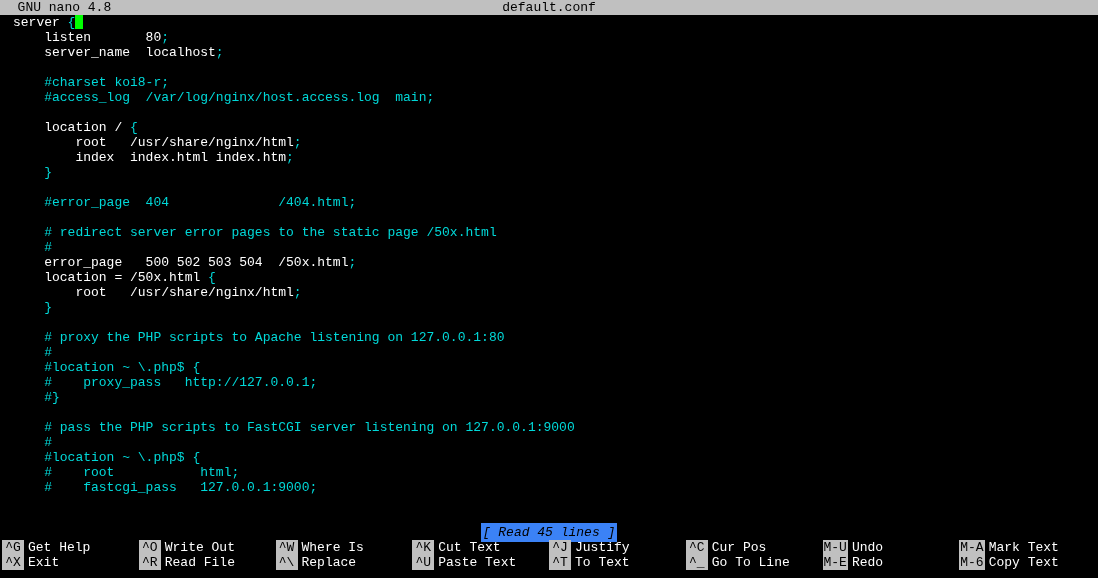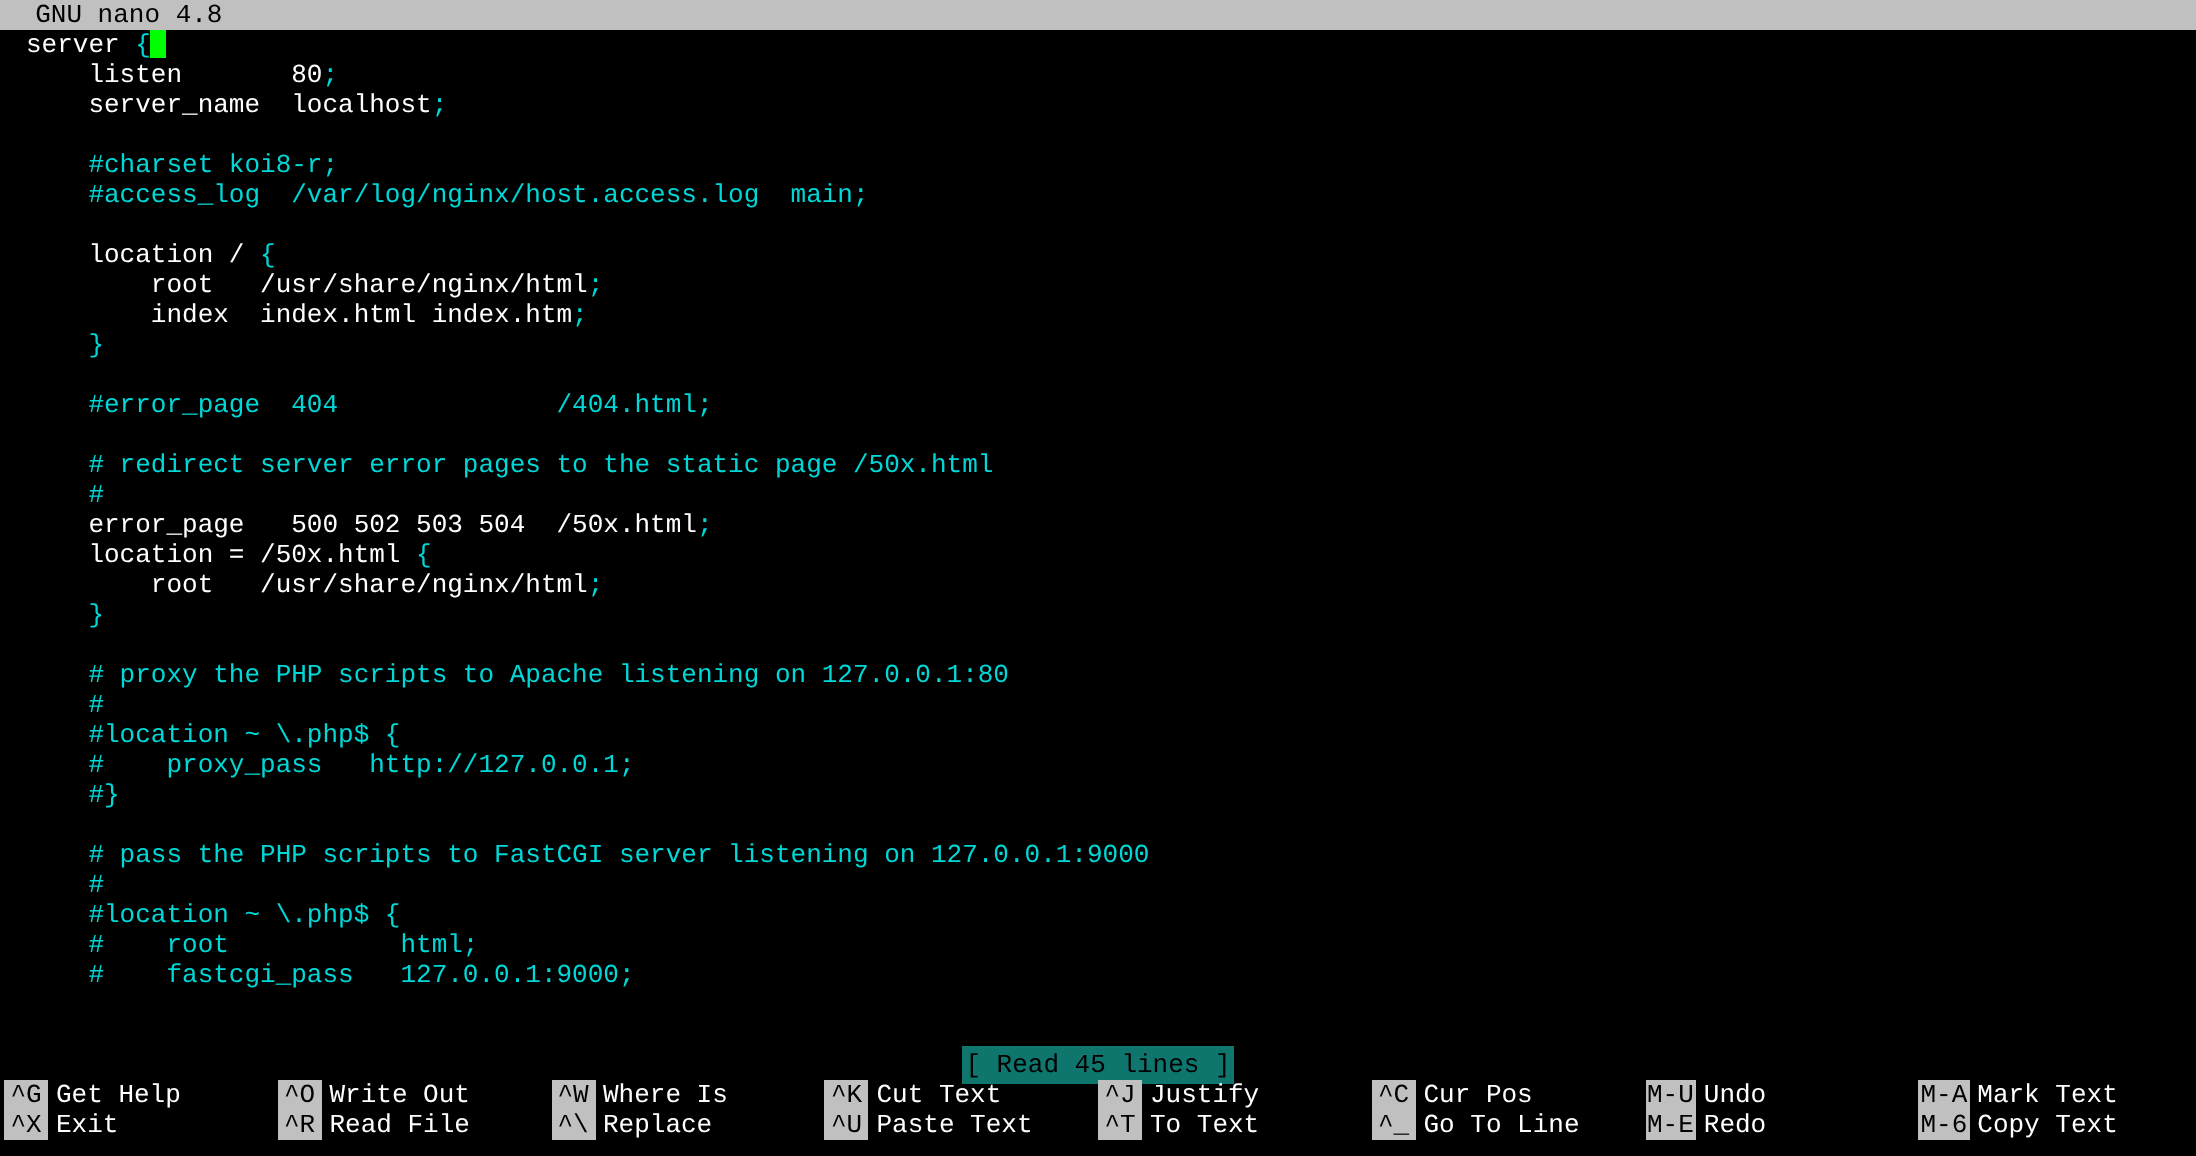--- a/index.html
+++ b/index.html
@@ -49,23 +49,24 @@
       height: 14px;
       vertical-align: top;
     }
     .white { color: #ffffff; }
     .cyan { color: #00d8d8; }
     .status {
       text-align: center;
       height: 15px;
     }
     .status-text {
-      background: #0f766e;
+      background: #3b82f6;
       color: #000;
       padding: 2px 2px;
+      font-style: italic;
     }
     .shortcuts {
       display: grid;
       grid-template-columns: repeat(8, 1fr);
       padding: 0 2px;
     }
     .shortcut {
       display: flex;
       height: 15px;
     }
@@ -82,20 +83,21 @@
     }
     .bottom-spacer {
       height: 4px;
     }
   </style>
 </head>
 <body>
 
 <div class="titlebar">
   <span class="titlebar-left">  GNU nano 4.8</span>
+  <span class="titlebar-center">default.conf</span>
   <span class="titlebar-left">              </span>
 </div>
 
 <div class="editor" id="editor"><div class="line"><span class="white">server </span><span class="cyan">{</span><span class="cursor"></span></div><div class="line"><span class="white">    listen       80</span><span class="cyan">;</span></div><div class="line"><span class="white">    server_name  localhost</span><span class="cyan">;</span></div><div class="line"></div><div class="line"><span class="cyan">    #charset koi8-r;</span></div><div class="line"><span class="cyan">    #access_log  /var/log/nginx/host.access.log  main;</span></div><div class="line"></div><div class="line"><span class="white">    location / </span><span class="cyan">{</span></div><div class="line"><span class="white">        root   /usr/share/nginx/html</span><span class="cyan">;</span></div><div class="line"><span class="white">        index  index.html index.htm</span><span class="cyan">;</span></div><div class="line"><span class="white">    </span><span class="cyan">}</span></div><div class="line"></div><div class="line"><span class="cyan">    #error_page  404              /404.html;</span></div><div class="line"></div><div class="line"><span class="cyan">    # redirect server error pages to the static page /50x.html</span></div><div class="line"><span class="cyan">    #</span></div><div class="line"><span class="white">    error_page   500 502 503 504  /50x.html</span><span class="cyan">;</span></div><div class="line"><span class="white">    location = /50x.html </span><span class="cyan">{</span></div><div class="line"><span class="white">        root   /usr/share/nginx/html</span><span class="cyan">;</span></div><div class="line"><span class="white">    </span><span class="cyan">}</span></div><div class="line"></div><div class="line"><span class="cyan">    # proxy the PHP scripts to Apache listening on 127.0.0.1:80</span></div><div class="line"><span class="cyan">    #</span></div><div class="line"><span class="cyan">    #location ~ \.php$ {</span></div><div class="line"><span class="cyan">    #    proxy_pass   http://127.0.0.1;</span></div><div class="line"><span class="cyan">    #}</span></div><div class="line"></div><div class="line"><span class="cyan">    # pass the PHP scripts to FastCGI server listening on 127.0.0.1:9000</span></div><div class="line"><span class="cyan">    #</span></div><div class="line"><span class="cyan">    #location ~ \.php$ {</span></div><div class="line"><span class="cyan">    #    root           html;</span></div><div class="line"><span class="cyan">    #    fastcgi_pass   127.0.0.1:9000;</span></div><div class="line"></div><div class="line"></div></div>
 
 <div class="status">
   <span class="status-text">[ Read 45 lines ]</span>
 </div>
 
 <div id="shortcuts-container">

